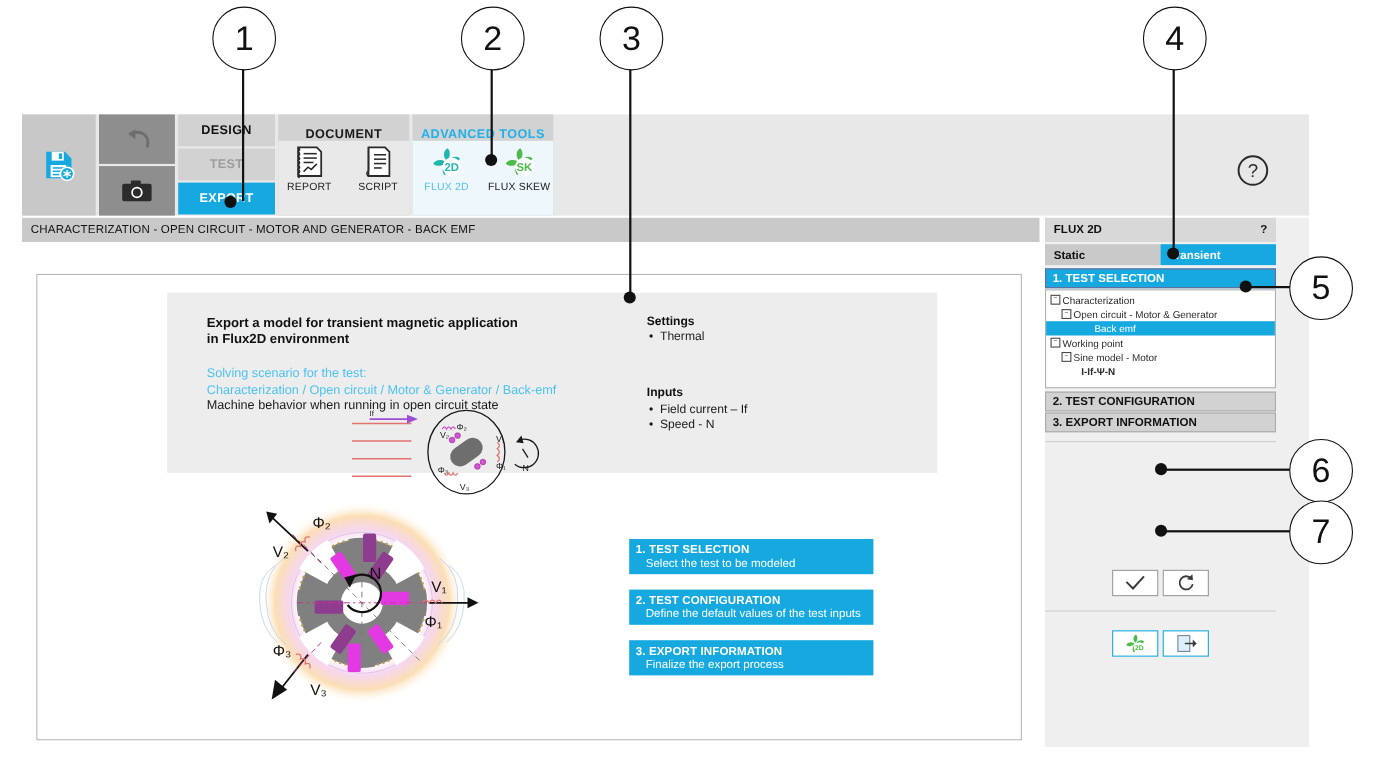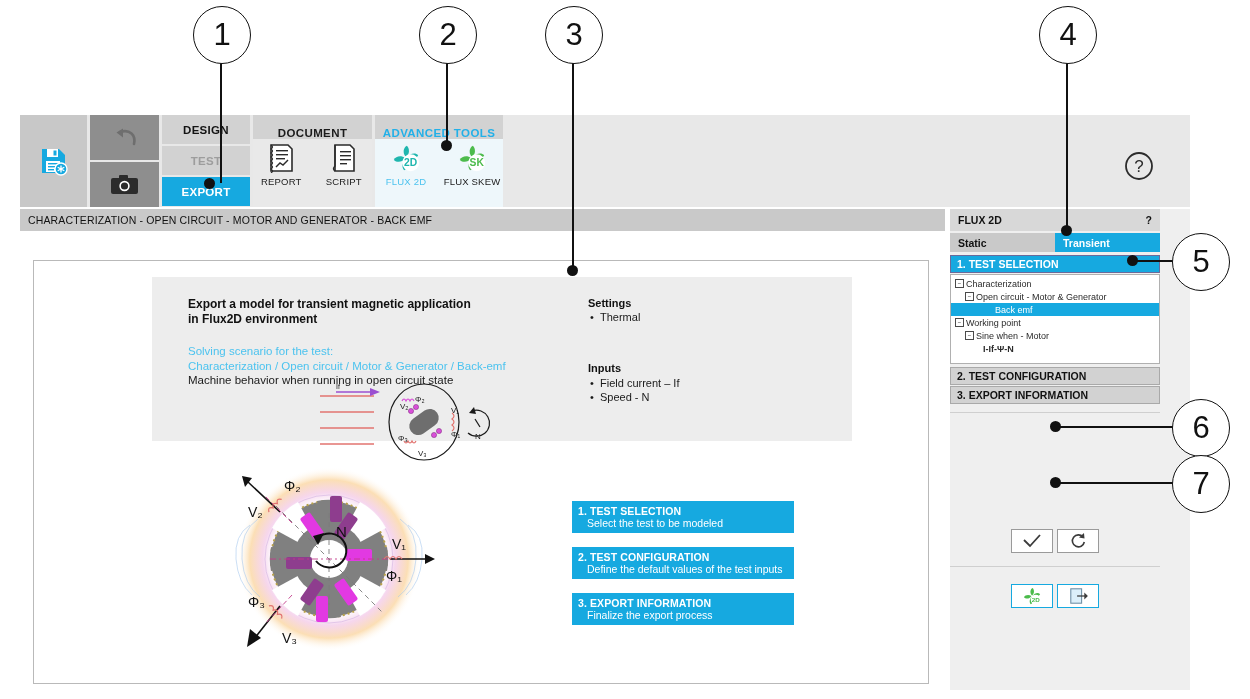--- a/index.html
+++ b/index.html
@@ -18,21 +18,21 @@
     display:flex;align-items:center;justify-content:center;
     font-size:31px;color:#111;font-family:"Liberation Sans",sans-serif;
     z-index:40;
   }
   .leader{position:absolute;background:#111;z-index:30;}
   .leader.v{width:1.6px;}
   .leader.h{height:1.6px;}
   .dot{position:absolute;width:11px;height:11px;border-radius:50%;background:#111;z-index:35;}
 
   
-  #app{position:absolute;left:20px;top:104px;width:1170px;height:575px;background:#fff;margin-top:11px;}
+  #app{position:absolute;left:20px;top:104px;width:1170px;height:575px;background:#fff;}
 
   
   .ribbon{position:absolute;left:0;top:0;width:1170px;height:92px;background:#e8e8e8;}
   .rib-save{position:absolute;left:0;top:0;width:67px;height:92px;background:#c8c8c8;
             display:flex;align-items:center;justify-content:center;}
   .rib-col2{position:absolute;left:70px;top:0;width:69px;height:92px;}
   .rib-undo{position:absolute;left:0;top:0;width:69px;height:45px;background:#8e8e8e;
             display:flex;align-items:center;justify-content:center;}
   .rib-cam{position:absolute;left:0;top:47px;width:69px;height:45px;background:#8e8e8e;
            display:flex;align-items:center;justify-content:center;}
@@ -469,21 +469,21 @@
       </div>
       <div class="tnode sel" style="padding-left:44px;">
         <span>Back emf</span>
       </div>
       <div class="tnode" style="padding-left:4px;">
         <span class="tbox">−</span>
           <span>Working point</span>
       </div>
       <div class="tnode" style="padding-left:14px;">
         <span class="tbox">−</span>
-          <span>Sine when - Motor</span>
+          <span>Sine model - Motor</span>
       </div>
       <div class="tnode" style="padding-left:32px;font-weight:bold;">
         <span>I-If-Ψ-N</span>
       </div>
     </div>
 
     <div class="sec idle" style="top:158px;">
       <span>2. TEST CONFIGURATION</span>
     </div>
     <div class="sec idle" style="top:177px;">

